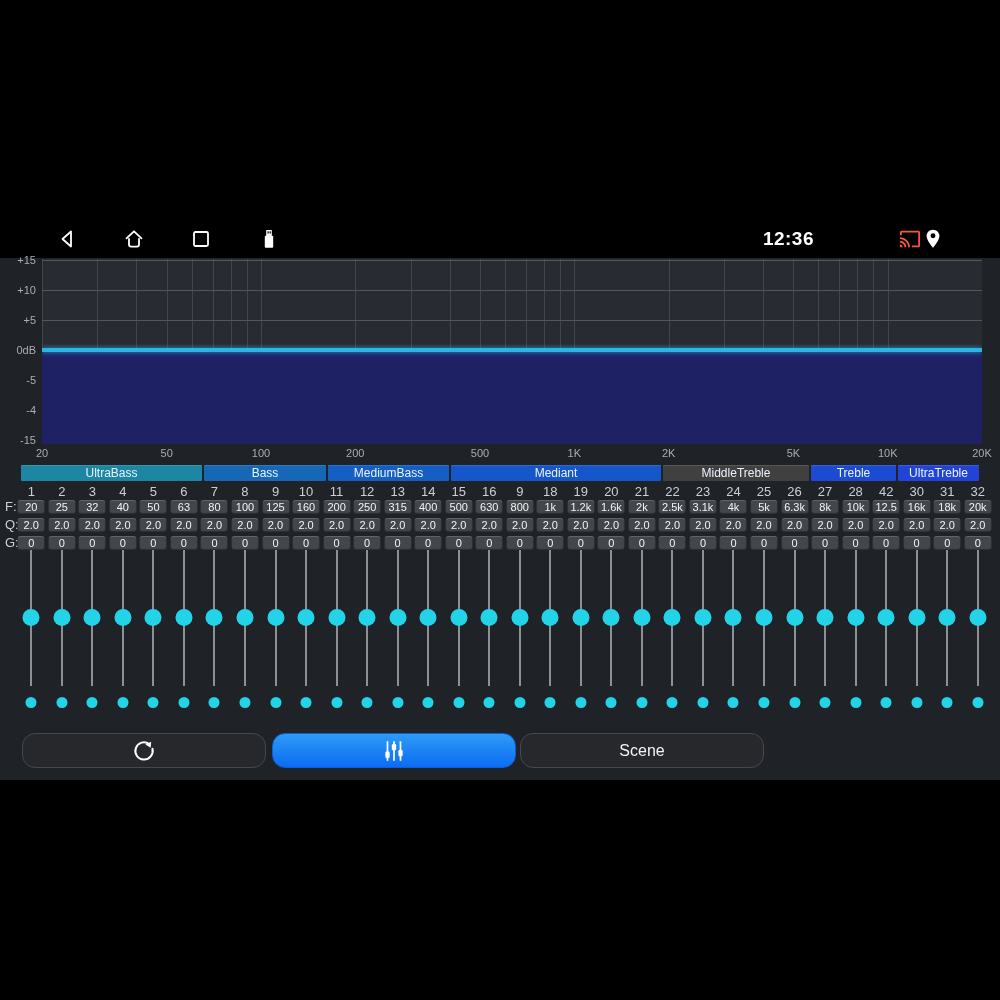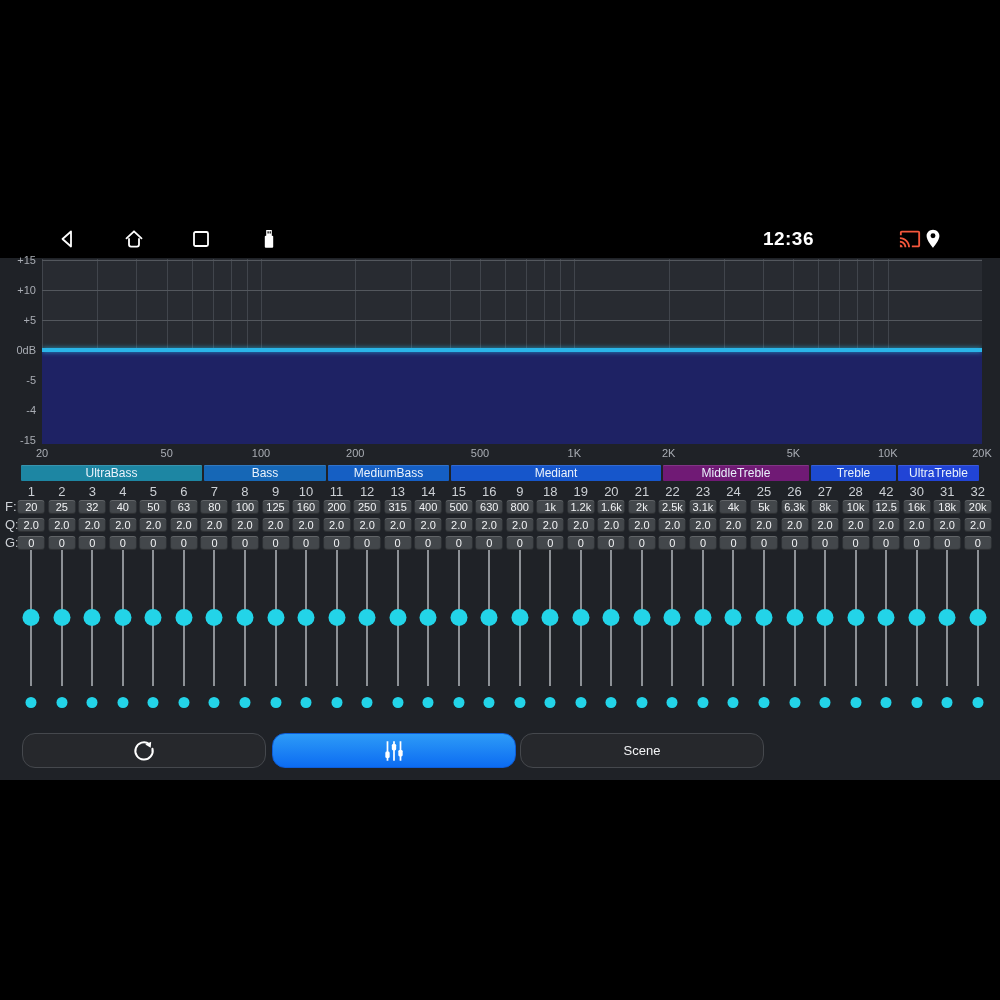--- a/index.html
+++ b/index.html
@@ -44,21 +44,21 @@
   .knob{position:absolute;left:50%;transform:translateX(-50%);top:124px;width:17px;height:17px;
         border-radius:50%;background:#23d4e8;}
   .dot{position:absolute;left:50%;transform:translateX(-50%);top:212px;width:11px;height:11px;
        border-radius:50%;background:#23d4e8;}
   .rowlab{position:absolute;left:5px;font-size:13px;color:#ccd0d5;height:14px;line-height:14px;}
 
   
   .btn{position:absolute;top:475px;height:35px;width:244px;box-sizing:border-box;
        background:#26282c;border:1px solid #45484d;border-radius:13px;
        display:flex;align-items:center;justify-content:center;
-       color:#f2f3f5;font-size:13px;}
+       color:#f2f3f5;font-size:16px;}
   .btn-active{background:linear-gradient(180deg,#2d9bf7,#0c6cf2);border-color:#0d5dd8;}
 </style>
 </head>
 <body>
 
 <div class="screen">
 
   <div class="statusbar">
     <svg class="sb-ico" style="left:56px" viewBox="0 0 24 24">
       <polygon points="15,4.5 6.5,12 15,19.5" fill="none" stroke="#fff" stroke-width="1.8" stroke-linejoin="round"></polygon>
@@ -147,21 +147,21 @@
         <div class="xlab" style="left: 793.4px;">5K</div>
         <div class="xlab" style="left: 887.7px;">10K</div>
         <div class="xlab" style="left: 982px;">20K</div>
       </div>
 
     <div class="gbar" id="gbar">
         <div class="ghdr" style="left: 21px; width: 181px; background: rgb(29, 134, 163);">UltraBass</div>
         <div class="ghdr" style="left: 204px; width: 122px; background: rgb(22, 103, 182);">Bass</div>
         <div class="ghdr" style="left: 328px; width: 121px; background: rgb(21, 95, 196);">MediumBass</div>
         <div class="ghdr" style="left: 451px; width: 210px; background: rgb(22, 86, 203);">Mediant</div>
-        <div class="ghdr" style="left: 663px; width: 146px; background: #701a75;">MiddleTreble</div>
+        <div class="ghdr" style="left: 663px; width: 146px; background: #404040;">MiddleTreble</div>
         <div class="ghdr" style="left: 811px; width: 85px; background: rgb(28, 74, 208);">Treble</div>
         <div class="ghdr" style="left: 898px; width: 81px; background: rgb(33, 68, 214);">UltraTreble</div>
       </div>
 
     <div class="rowlab" style="top:242px">F:</div>
     <div class="rowlab" style="top:260px">Q:</div>
     <div class="rowlab" style="top:278px">G:</div>
 
     <div class="cols" id="cols">
         <div class="col">

